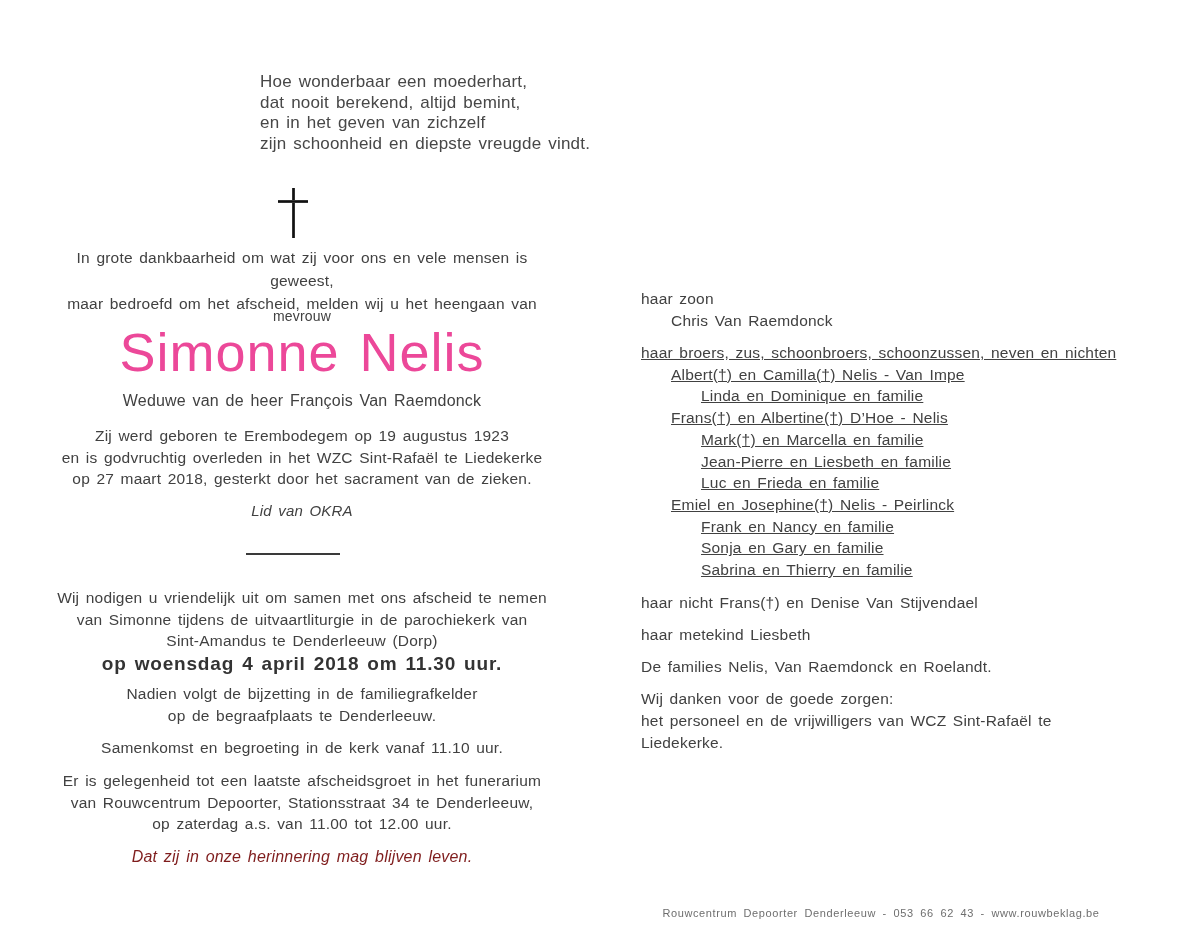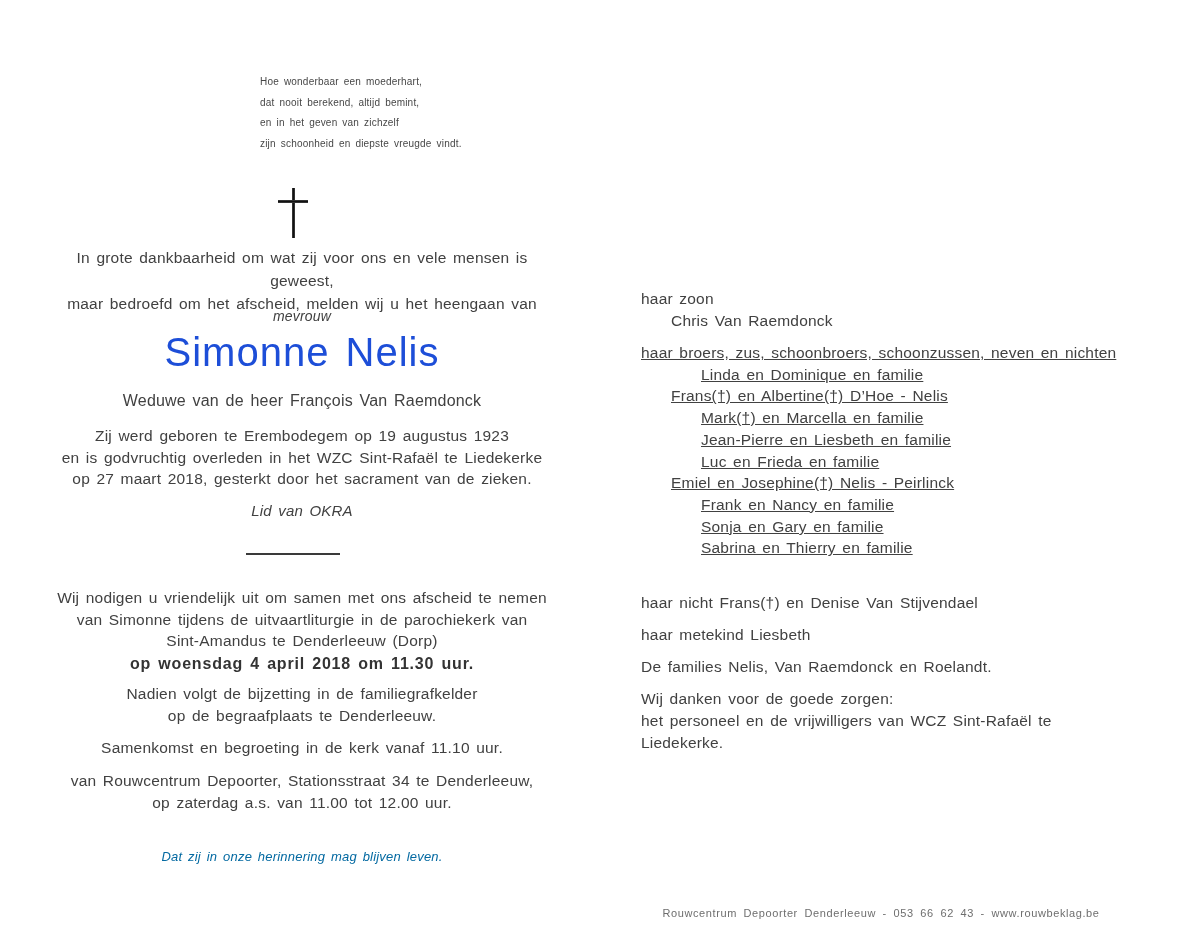--- a/index.html
+++ b/index.html
@@ -21,21 +21,21 @@
     left: 48px;
     width: 508px;
     text-align: center;
     font-size: 15.5px;
     line-height: 21.5px;
   }
   .poem {
     left: 260px;
     top: 72px;
     text-align: left;
-    font-size: 10px;
+    font-size: 17px;
     line-height: 20.5px;
     color: #474747;
   }
   .cross {
     left: 277px;
     top: 188px;
     width: 32px;
     height: 50px;
   }
   .cross .bar-v {
@@ -48,50 +48,50 @@
   }
   .cross .bar-h {
     position: absolute;
     left: 1px;
     top: 12px;
     width: 30px;
     height: 3px;
     background: linear-gradient(180deg, #4a4a4a, #111 45%, #111 60%, #4a4a4a);
   }
   .intro     { top: 246px; line-height: 23px; }
-  .honorific { top: 306px; font-size: 14px; font-style: italic; }
+  .honorific { top: 306px; font-size: 14px; }
   .deceased-name {
     top: 330px;
-    font-size: 40px;
+    font-size: 54px;
     line-height: 44px;
-    color: #1d4ed8;
+    color: #ec4899;
     letter-spacing: 1px;
     word-spacing: 4px;
   }
   .subtitle  { top: 390px; font-size: 16px; }
   .life      { top: 425px; }
   .membership{ top: 500px; font-style: italic; font-size: 15px; }
   .divider {
     left: 246px;
     top: 553px;
     width: 94px;
     border-top: 2px solid #3a3a3a;
   }
   .invitation { top: 587px; }
   .invitation .bold-line {
     font-weight: bold;
-    font-size: 16px;
+    font-size: 19px;
     letter-spacing: 0.8px;
     color: #333333;
     margin-top: 1px;
   }
   .burial     { top: 683px; }
   .gathering  { top: 737px; }
   .funerarium { top: 770px; }
-  .closing    { top: 846px; font-style: italic; font-size: 13px; color: #0369a1; }
+  .closing    { top: 846px; font-style: italic; font-size: 16px; color: #7f1d1d; }
 
   
   .rightcol-block {
     left: 641px;
     width: 490px;
     text-align: left;
     font-size: 15.5px;
     line-height: 21.7px;
   }
   .announce   { top: 255px; }
@@ -162,34 +162,36 @@
   </div>
 
   <div class="abs leftcol-block burial">
     <div>Nadien volgt de bijzetting in de familiegrafkelder</div>
     <div>op de begraafplaats te Denderleeuw.</div>
   </div>
 
   <div class="abs leftcol-block gathering">Samenkomst en begroeting in de kerk vanaf 11.10 uur.</div>
 
   <div class="abs leftcol-block funerarium">
+    <div>Er is gelegenheid tot een laatste afscheidsgroet in het funerarium</div>
     <div>van Rouwcentrum Depoorter, Stationsstraat 34 te Denderleeuw,</div>
     <div>op zaterdag a.s. van 11.00 tot 12.00 uur.</div>
   </div>
 
   <div class="abs leftcol-block closing">Dat zij in onze herinnering mag blijven leven.</div>
 
 
   <div class="abs rightcol-block son">
     <div>haar zoon</div>
     <div class="ind1">Chris Van Raemdonck</div>
   </div>
 
   <div class="abs rightcol-block siblings">
     <div>haar broers, zus, schoonbroers, schoonzussen, neven en nichten</div>
+    <div class="ind1">Albert(†) en Camilla(†) Nelis - Van Impe</div>
     <div class="ind2">Linda en Dominique en familie</div>
     <div class="ind1">Frans(†) en Albertine(†) D’Hoe - Nelis</div>
     <div class="ind2">Mark(†) en Marcella en familie</div>
     <div class="ind2">Jean-Pierre en Liesbeth en familie</div>
     <div class="ind2">Luc en Frieda en familie</div>
     <div class="ind1">Emiel en Josephine(†) Nelis - Peirlinck</div>
     <div class="ind2">Frank en Nancy en familie</div>
     <div class="ind2">Sonja en Gary en familie</div>
     <div class="ind2">Sabrina en Thierry en familie</div>
   </div>

